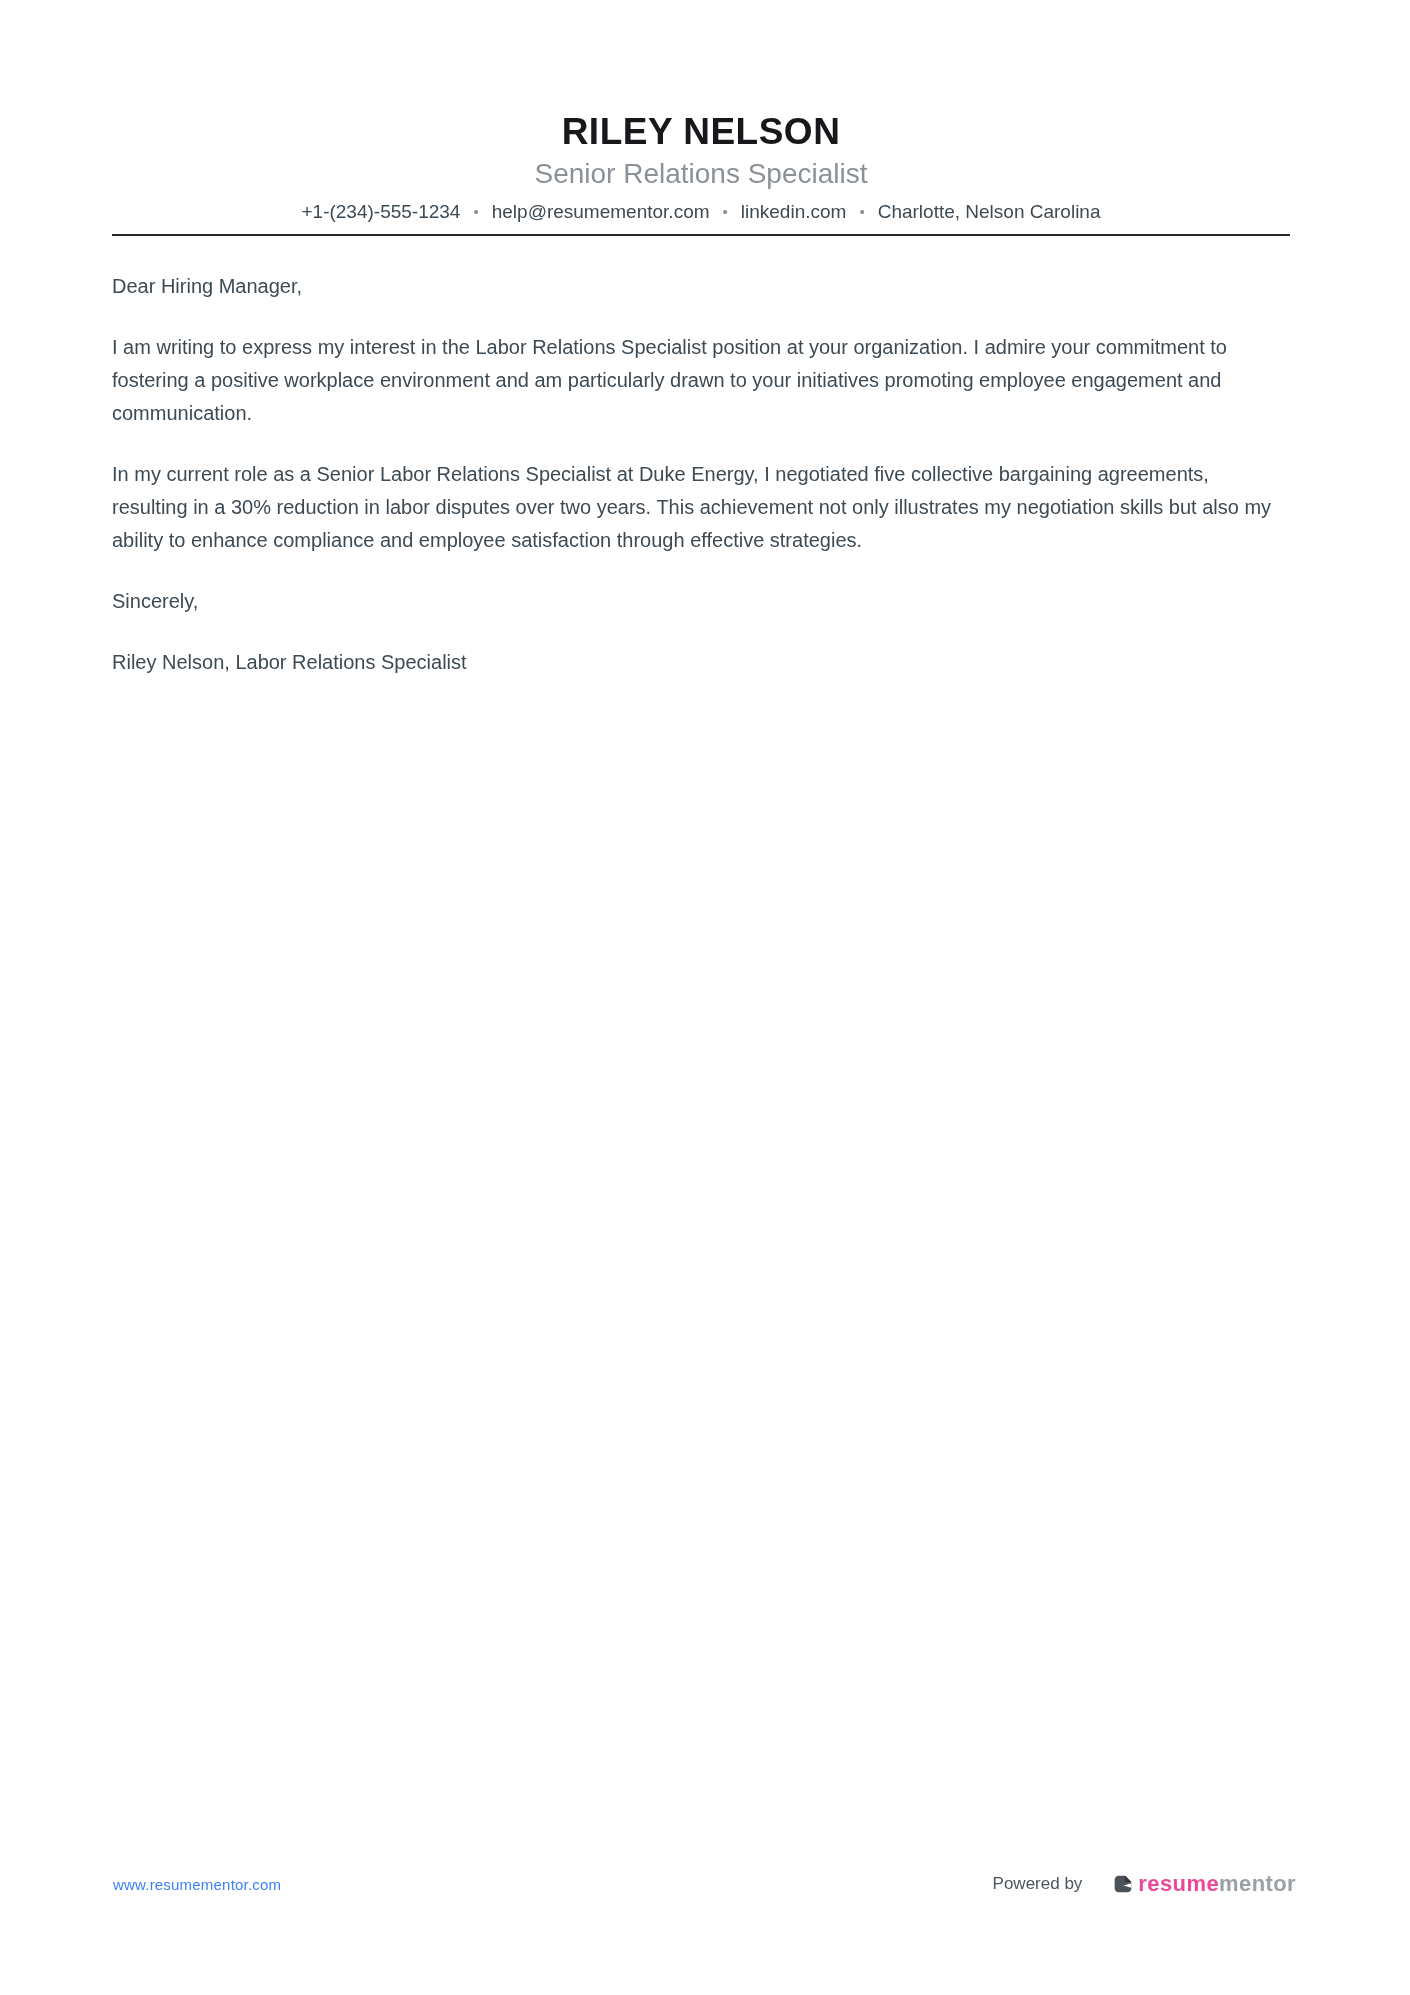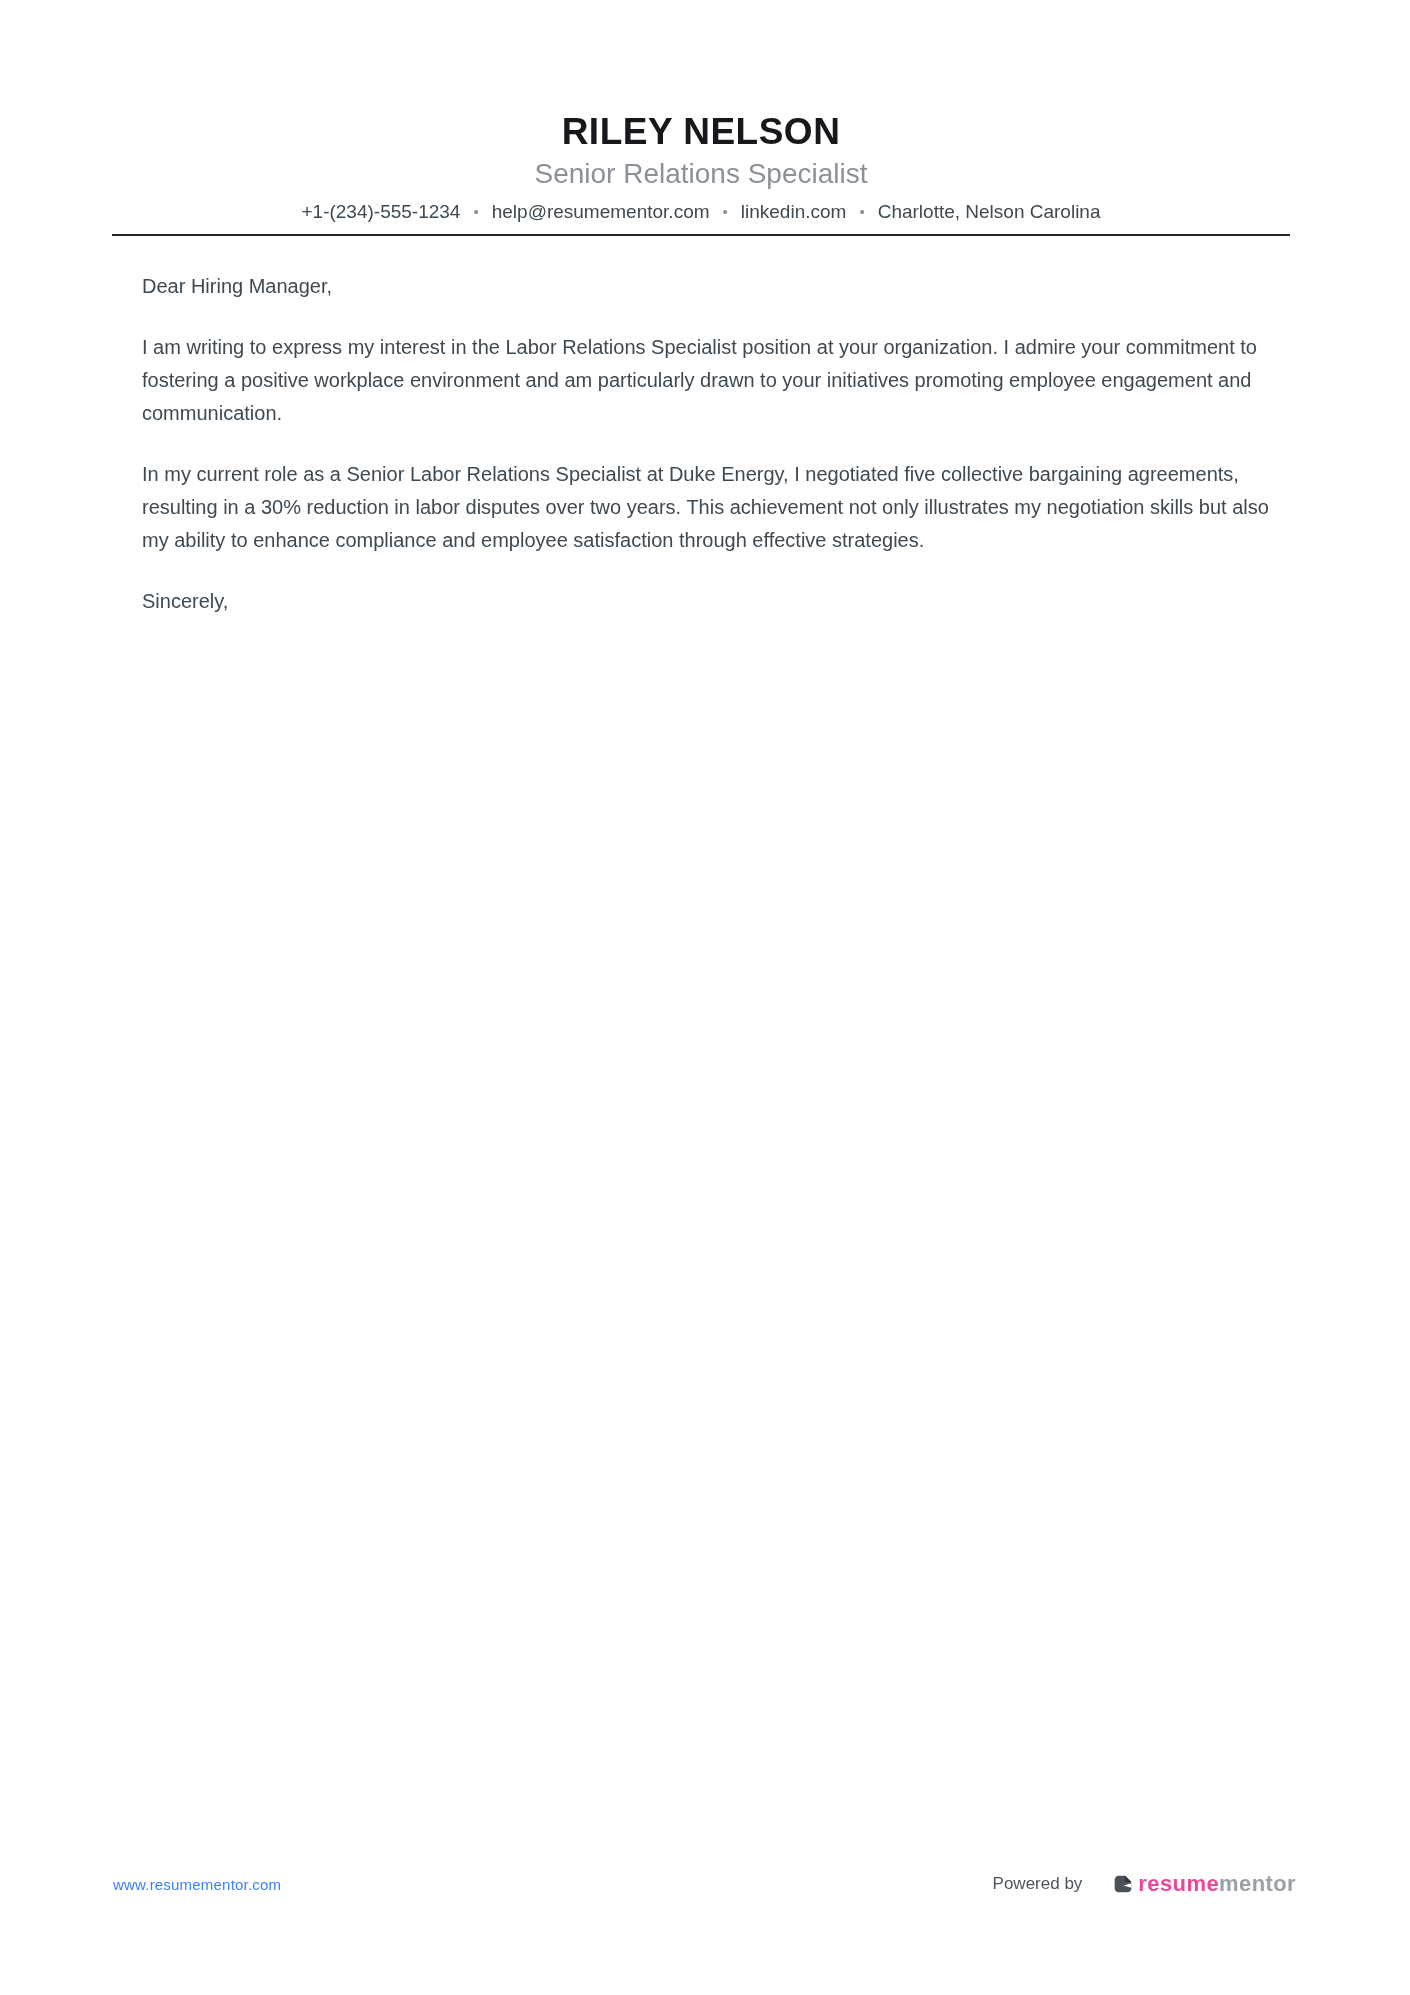--- a/index.html
+++ b/index.html
@@ -60,21 +60,20 @@
     border-top: 2px solid #24282c;
     margin-top: 9px;
     width: 100%;
   }
   
   .letter {
     margin-top: 34px;
     font-size: 20px;
     line-height: 33px;
     color: #3e4a53;
-    margin-left: 30px;
   }
   .letter p { margin-bottom: 28px; }
   .letter p:last-child { margin-bottom: 0; }
   
   .doc-footer {
     position: absolute;
     left: 113px;
     right: 114px;
     bottom: 98px;
     display: flex;
@@ -127,20 +126,21 @@
   </header>
 
   <section>
     <hr class="rule">
 
     <div class="letter">
       <p>Dear Hiring Manager,</p>
       <p>I am writing to express my interest in the Labor Relations Specialist position at your organization. I admire your commitment to fostering a positive workplace environment and am particularly drawn to your initiatives promoting employee engagement and communication.</p>
       <p>In my current role as a Senior Labor Relations Specialist at Duke Energy, I negotiated five collective bargaining agreements, resulting in a 30% reduction in labor disputes over two years. This achievement not only illustrates my negotiation skills but also my ability to enhance compliance and employee satisfaction through effective strategies.</p>
       <p>Sincerely,</p>
+      <p>Riley Nelson, Labor Relations Specialist</p>
     </div>
   </section>
 
   <footer class="doc-footer">
     <span class="footer-website">www.resumementor.com</span>
     <div class="powered">
       <span class="powered-by-label">Powered by</span>
       <span class="brand">
         <svg width="20" height="20" viewBox="0 0 24 24" aria-hidden="true">
           <path d="M2 7 C2 4.2 4.2 2 7 2 H14.5 L22 9.5 V17 C22 19.8 19.8 22 17 22 H7 C4.2 22 2 19.8 2 17 Z" fill="#4a5158"></path>

